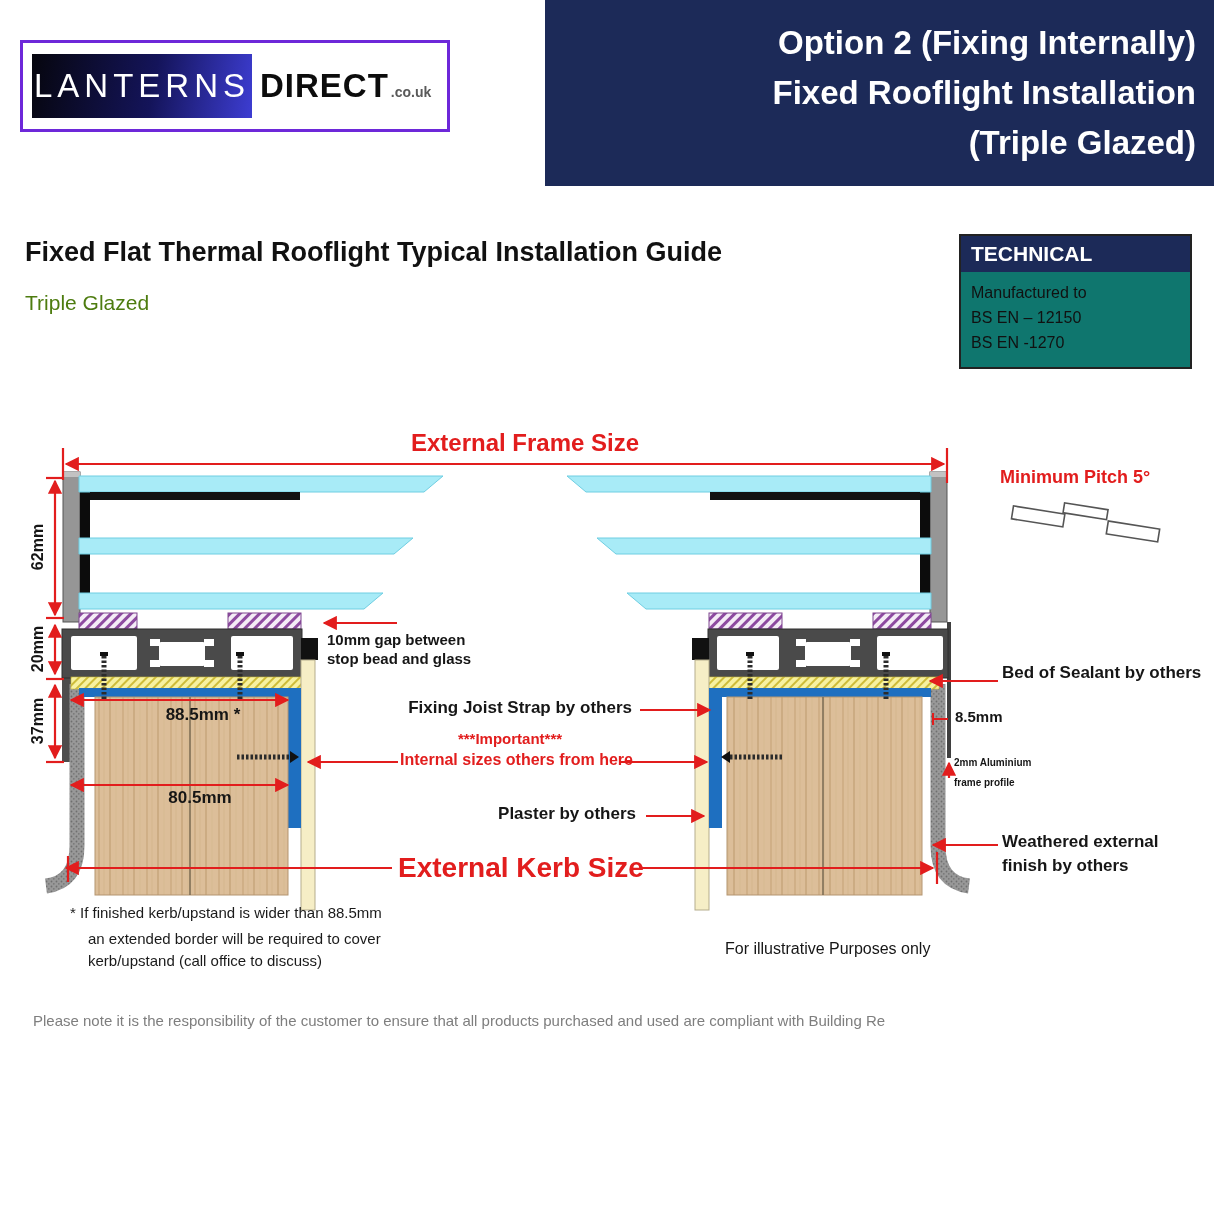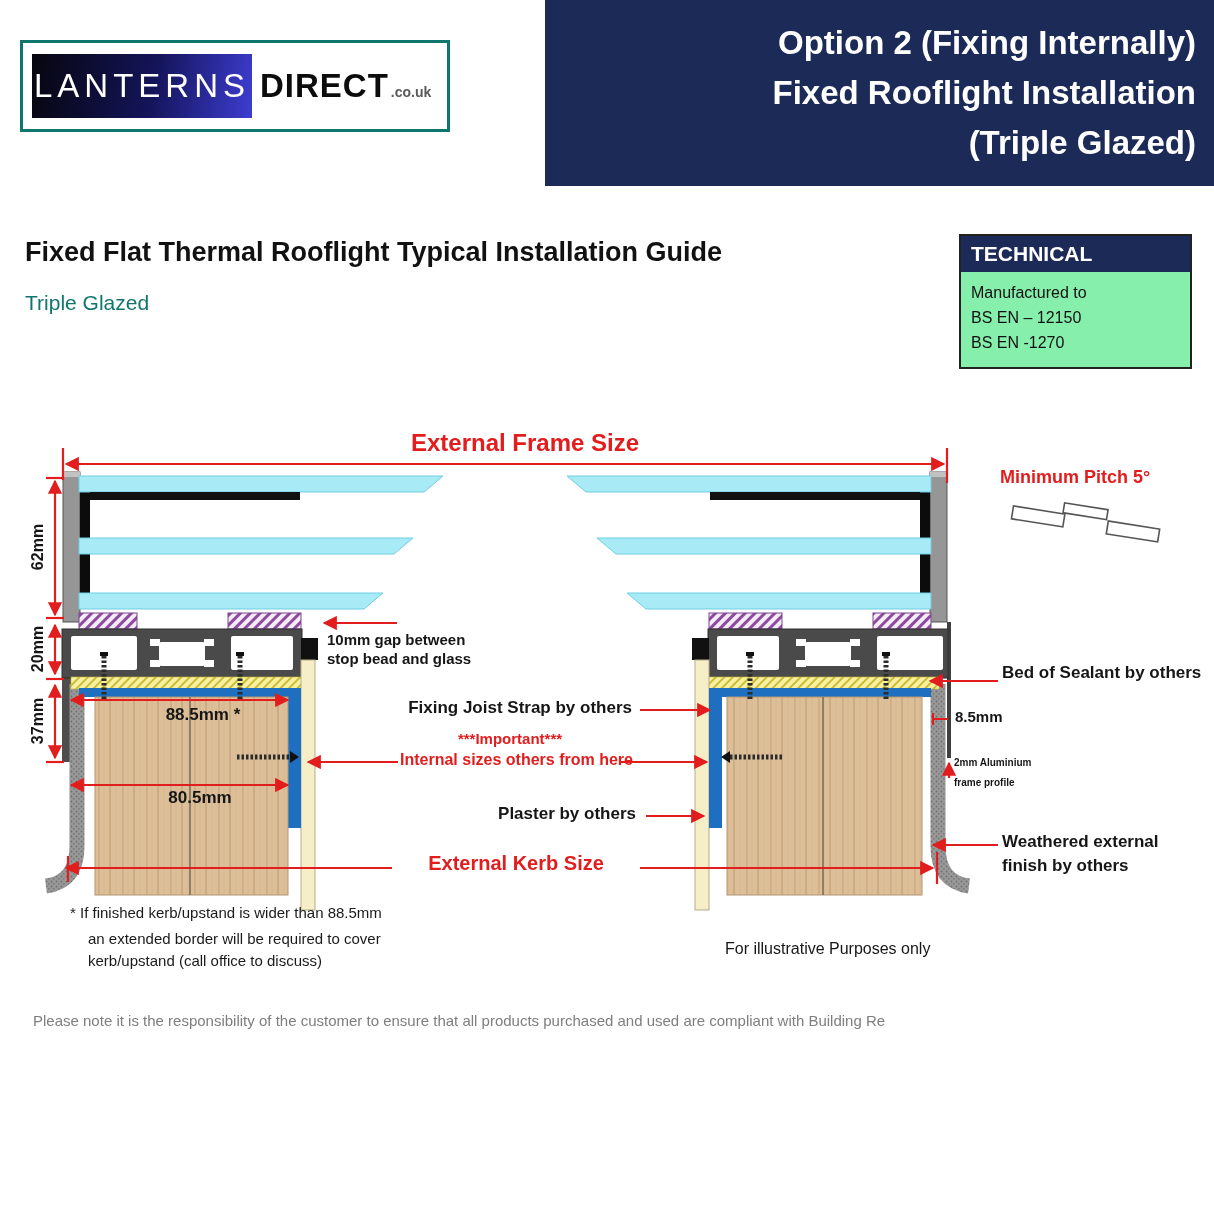--- a/index.html
+++ b/index.html
@@ -10,51 +10,51 @@
   html,body{margin:0;padding:0;background:#fff;}
   body{font-family:"Liberation Sans", sans-serif; color:var(--ink);}
   .page{position:relative;width:1214px;height:1214px;background:#fff;overflow:hidden;}
 
   
   .banner{position:absolute;left:545px;top:0;width:669px;height:186px;background:var(--navy);
           box-sizing:border-box;padding:18px 18px 0 0;text-align:right;}
   .banner div{color:#fff;font-size:33px;font-weight:bold;line-height:50px;white-space:nowrap;}
 
   
-  .logo{position:absolute;left:20px;top:40px;width:430px;height:92px;border:3px solid #0f766e;
+  .logo{position:absolute;left:20px;top:40px;width:430px;height:92px;border:3px solid #6d28d9;
         background:#fff;display:flex;align-items:center;box-sizing:border-box;padding-left:9px;}
   .logo-grad{width:220px;height:64px;background:linear-gradient(100deg,#06060e 0%,#14145a 55%,#3d3dd2 100%);
              display:flex;align-items:center;justify-content:center;}
   .logo-grad span{color:#fff;font-size:33px;font-weight:500;letter-spacing:5px;}
   .logo-right{display:flex;align-items:baseline;margin-left:8px;}
   .logo-direct{font-size:33px;font-weight:800;color:#0c0c0c;letter-spacing:1px;}
   .logo-tld{font-size:14px;font-weight:700;color:#5a5a5a;margin-left:2px;}
 
   
   .title{position:absolute;left:25px;top:237px;font-size:27px;font-weight:bold;color:#111;}
-  .subtitle{position:absolute;left:25px;top:291px;font-size:21px;color:#0f766e;}
-
-  
-  .tech{position:absolute;left:959px;top:234px;width:233px;border:2px solid #222;background:#86efac;box-sizing:border-box;}
+  .subtitle{position:absolute;left:25px;top:291px;font-size:21px;color:#4d7c0f;}
+
+  
+  .tech{position:absolute;left:959px;top:234px;width:233px;border:2px solid #222;background:#0f766e;box-sizing:border-box;}
   .tech-head{background:var(--navy);color:#fff;font-size:21px;font-weight:bold;padding:6px 10px;}
   .tech-body{padding:8px 10px 12px 10px;font-size:16px;line-height:25px;color:#111;}
 
   
   .lab{position:absolute;white-space:nowrap;}
   .frame-size{left:400px;top:429px;width:250px;text-align:center;font-size:24px;font-weight:bold;color:var(--red);}
   .min-pitch{left:1000px;top:467px;width:190px;font-size:18px;font-weight:bold;color:var(--red);}
   .vlab{position:absolute;width:70px;text-align:center;font-size:16px;font-weight:bold;transform:rotate(-90deg);}
   .dim885{left:148px;top:705px;width:110px;text-align:center;font-size:17px;font-weight:bold;}
   .dim805{left:150px;top:788px;width:100px;text-align:center;font-size:17px;font-weight:bold;}
   .gapnote{left:327px;top:630px;font-size:15px;font-weight:bold;line-height:19px;}
   .joist{left:400px;top:698px;width:232px;text-align:right;font-size:17px;font-weight:bold;}
   .important{left:410px;top:730px;width:200px;text-align:center;font-size:15px;font-weight:bold;color:var(--red);}
   .internal{left:400px;top:751px;width:216px;text-align:center;font-size:16px;font-weight:bold;color:var(--red);}
   .plaster{left:450px;top:804px;width:186px;text-align:right;font-size:17px;font-weight:bold;}
-  .kerb{left:398px;top:852px;width:236px;text-align:center;font-size:20px;font-weight:bold;color:var(--red);}
+  .kerb{left:398px;top:852px;width:236px;text-align:center;font-size:28px;font-weight:bold;color:var(--red);}
   .sealant{left:1002px;top:663px;font-size:17px;font-weight:bold;}
   .d85{left:955px;top:708px;font-size:15px;font-weight:bold;}
   .alu{left:954px;top:753px;font-size:10px;font-weight:bold;line-height:20px;}
   .weathered{left:1002px;top:830px;font-size:17px;font-weight:bold;line-height:24px;}
   .illustrative{left:725px;top:940px;font-size:16px;}
   .fnote{position:absolute;font-size:15px;color:#1a1a1a;}
   .disclaimer{position:absolute;left:33px;top:1012px;font-size:15px;color:#7e7e7e;}
 
   svg{position:absolute;left:0;top:0;}
 </style>

